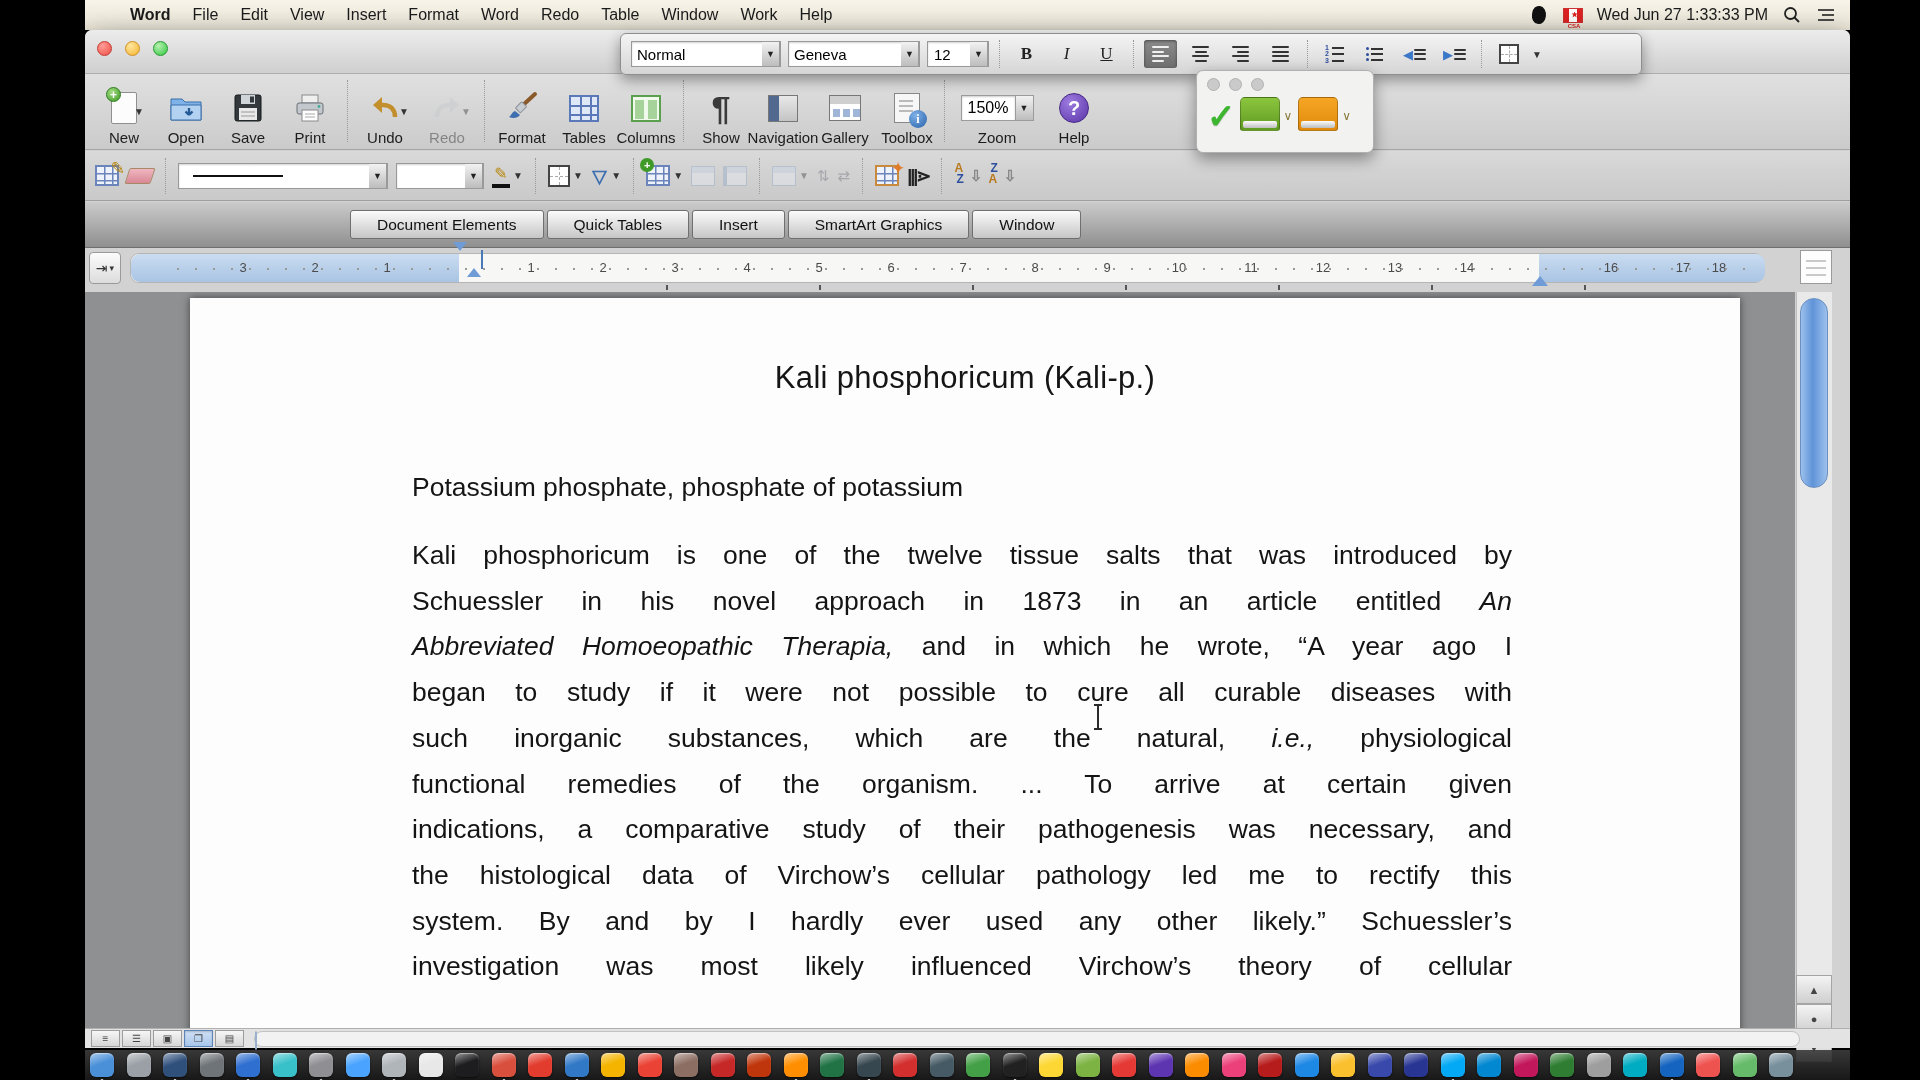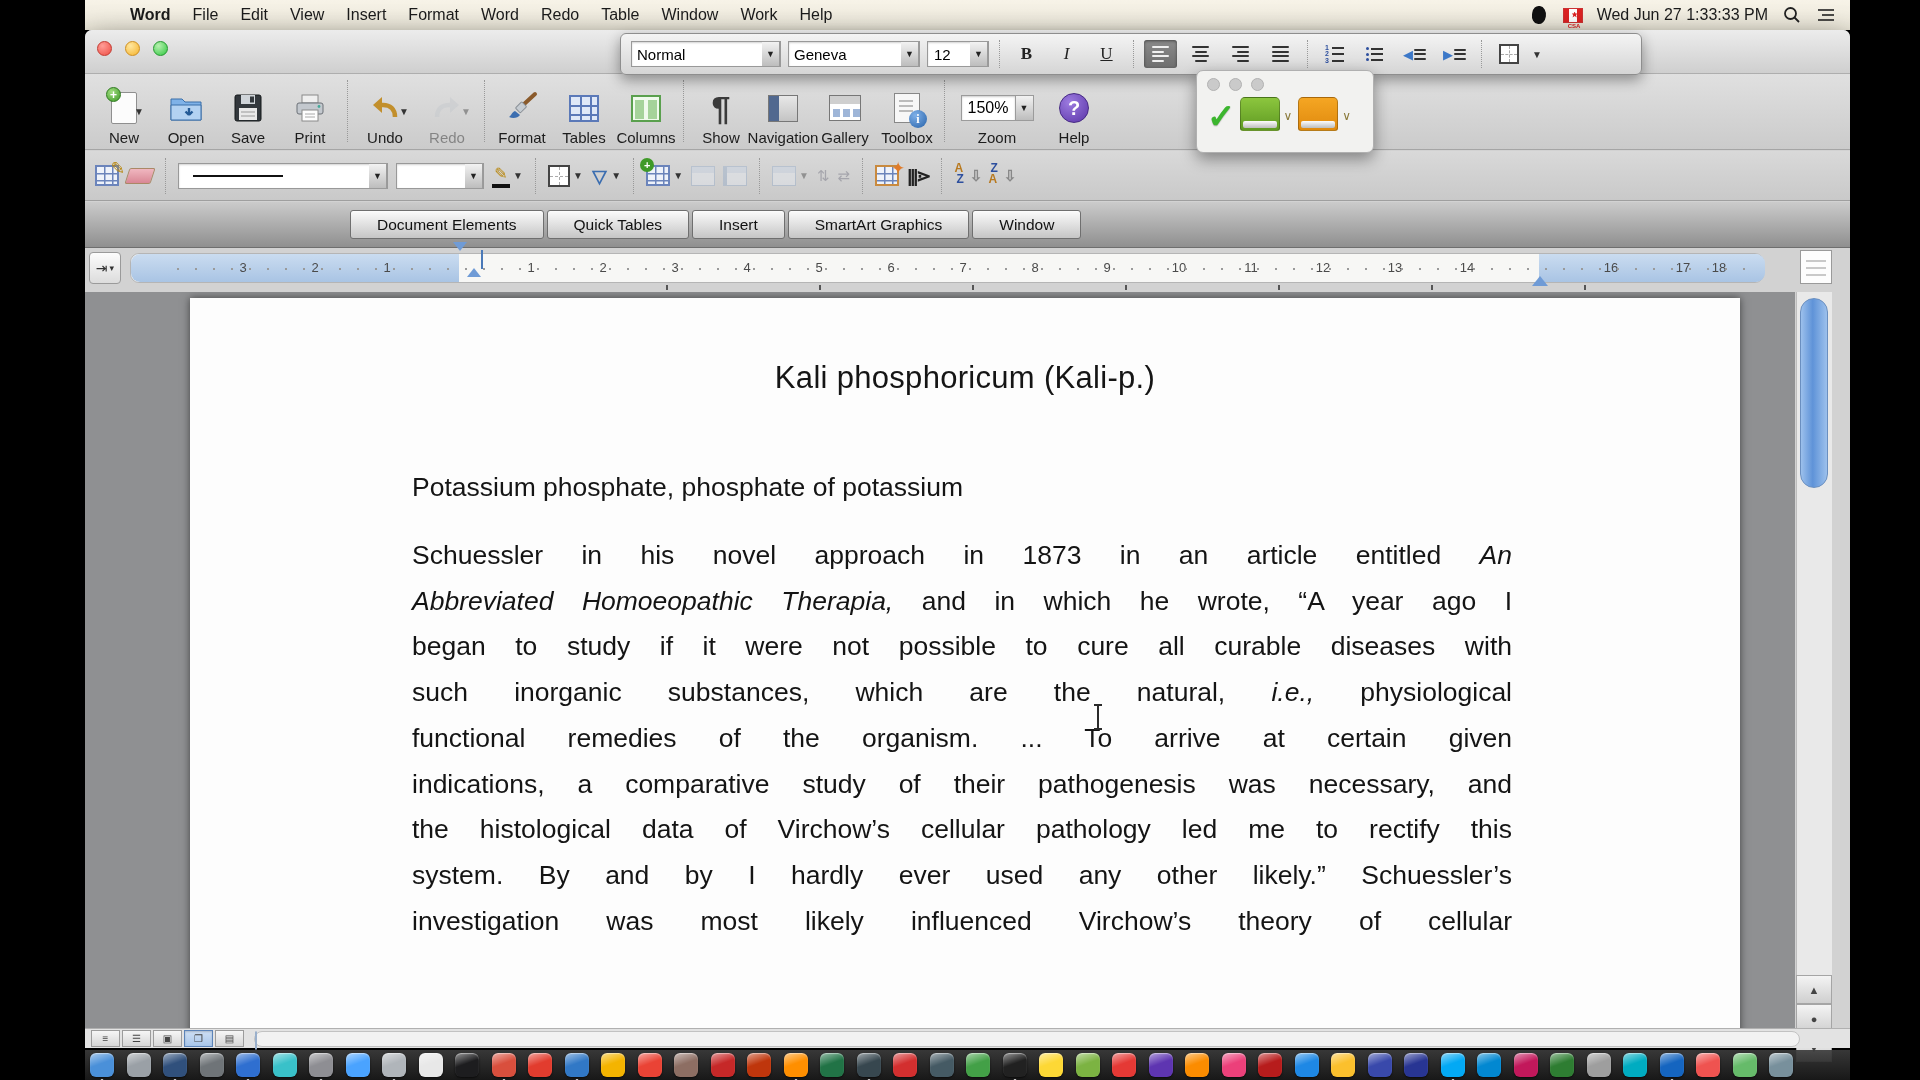--- a/index.html
+++ b/index.html
@@ -654,20 +654,21 @@
           <span class="r-tabstop" style="left: 1453px;"></span>
         </div>
       <span class="ruler-corner"></span>
     </div>
 
     <div class="doc-area">
       <div class="page">
         <div class="doc-title">Kali phosphoricum (Kali-p.)</div>
         <div class="doc-sub">Potassium phosphate, phosphate of potassium</div>
         <div class="doc-body" id="doc-body">
+            <div class="doc-line">Kali phosphoricum is one of the twelve tissue salts that was introduced by</div>
             <div class="doc-line">Schuessler in his novel approach in 1873 in an article entitled <i>An</i></div>
             <div class="doc-line"><i>Abbreviated Homoeopathic Therapia,</i> and in which he wrote, “A year ago I</div>
             <div class="doc-line">began to study if it were not possible to cure all curable diseases with</div>
             <div class="doc-line">such inorganic substances, which are the natural, <i>i.e.,</i> physiological</div>
             <div class="doc-line">functional remedies of the organism. ... To arrive at certain given</div>
             <div class="doc-line">indications, a comparative study of their pathogenesis was necessary, and</div>
             <div class="doc-line">the histological data of Virchow’s cellular pathology led me to rectify this</div>
             <div class="doc-line">system. By and by I hardly ever used any other likely.” Schuessler’s</div>
             <div class="doc-line">investigation was most likely influenced Virchow’s theory of cellular</div>
           </div>

